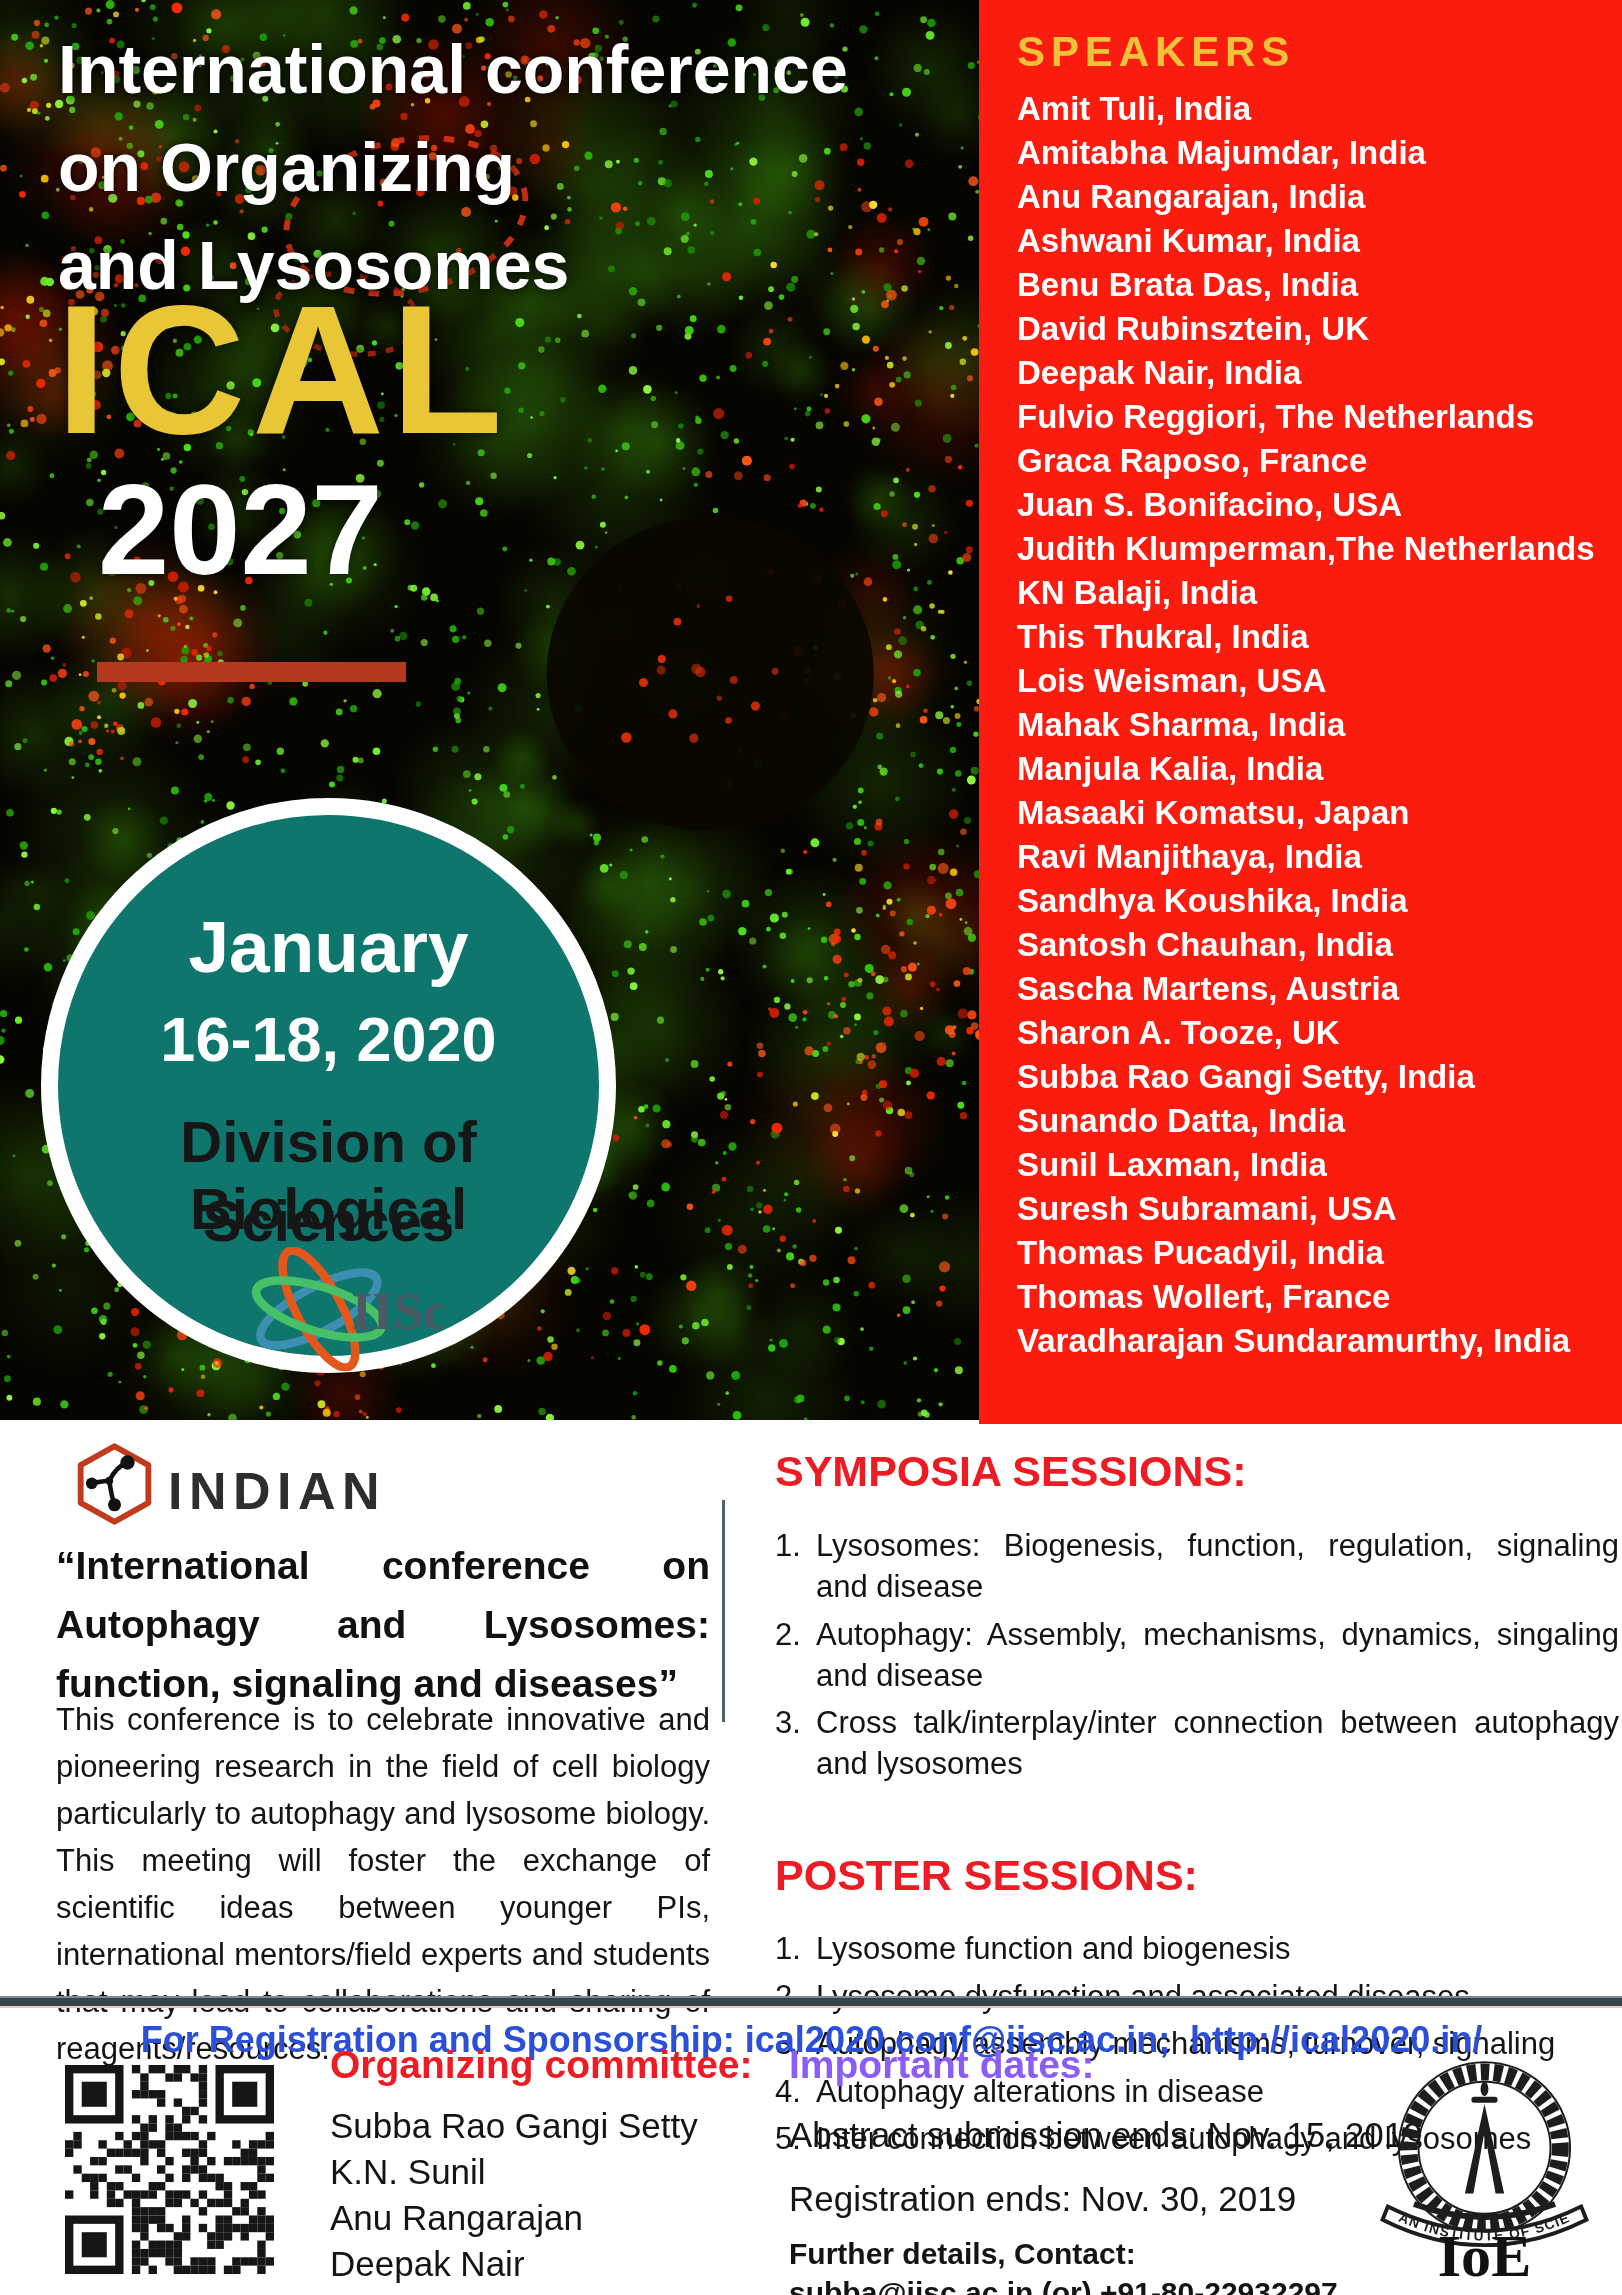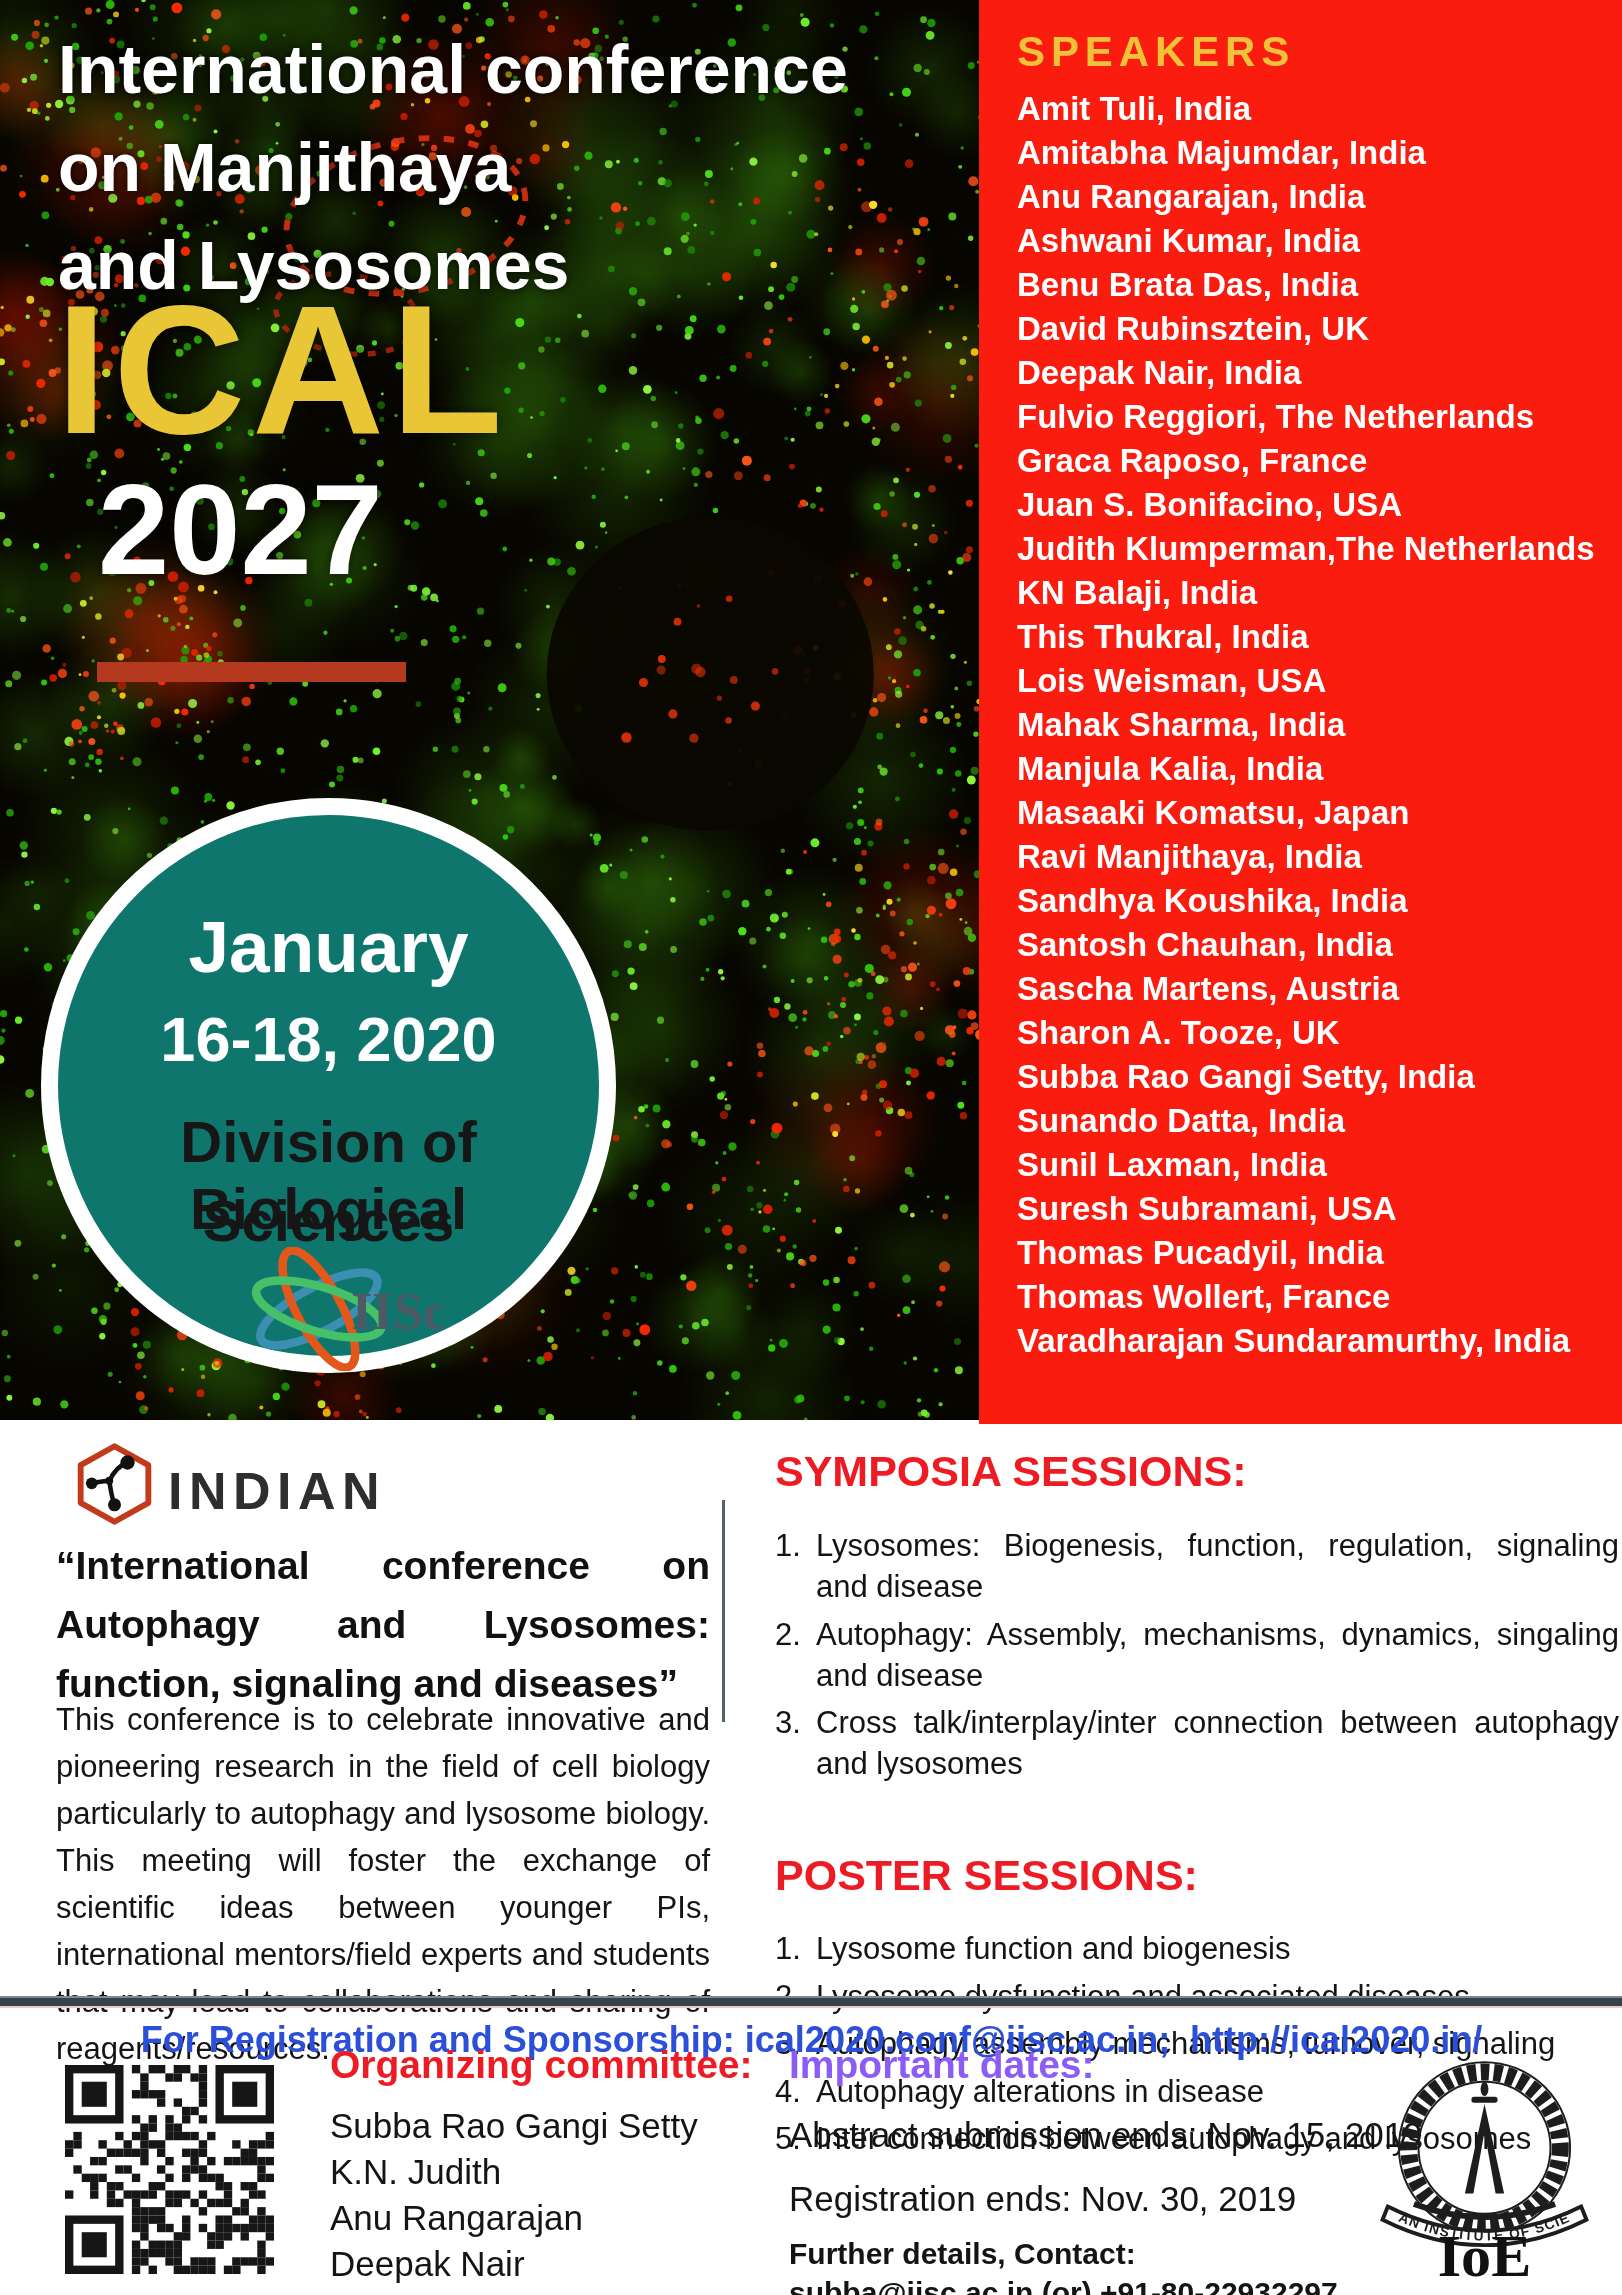--- a/index.html
+++ b/index.html
@@ -2015,21 +2015,21 @@
         <circle cx="1067" cy="926" r="3" fill="#e03008" opacity="0.50"></circle>
         <circle cx="1028" cy="1091" r="7" fill="#e03008" opacity="0.85"></circle>
         <circle cx="1099" cy="1067" r="4" fill="#e03008" opacity="0.61"></circle>
         <circle cx="1184" cy="1026" r="5" fill="#e03008" opacity="0.67"></circle>
         <ellipse cx="620" cy="330" rx="185" ry="115" fill="none" stroke="#e83414" stroke-width="9" stroke-dasharray="16 22" opacity="0.85" transform="rotate(-12 620 330)"></ellipse>
         <ellipse cx="530" cy="480" rx="110" ry="60" fill="none" stroke="#d42a10" stroke-width="8" stroke-dasharray="12 16" opacity="0.7" transform="rotate(8 530 480)"></ellipse>
       </svg></div>
 
   <div class="abs" id="title-block">
     <div class="title-line">International conference</div>
-    <div class="title-line">on Manjithaya</div>
+    <div class="title-line">on Organizing</div>
     <div class="title-line">and Lysosomes</div>
   </div>
   <div class="abs" id="acronym">ICAL</div>
   <div class="abs" id="year">2027</div>
   <div class="abs" id="title-bar"></div>
 
   <div class="abs" id="badge">
     <div class="badge-month">January</div>
     <div class="badge-dates">16-18, 2020</div>
     <div class="badge-div1">Division of Biological</div>
@@ -2332,21 +2332,21 @@
         <rect x="243.20000000000002" y="12.8" width="64" height="64" fill="#fff"></rect>
         <rect x="256" y="25.6" width="38.400000000000006" height="38.400000000000006" fill="#161616"></rect>
         <rect x="0" y="230.4" width="89.60000000000001" height="89.60000000000001" fill="#161616"></rect>
         <rect x="12.8" y="243.20000000000002" width="64" height="64" fill="#fff"></rect>
         <rect x="25.6" y="256" width="38.400000000000006" height="38.400000000000006" fill="#161616"></rect>
       </svg></div>
 
   <div class="abs" id="org-heading">Organizing committee:</div>
   <ul class="abs" id="org-list">
       <li>Subba Rao Gangi Setty</li>
-      <li>K.N. Judith</li>
+      <li>K.N. Sunil</li>
       <li>Anu Rangarajan</li>
       <li>Deepak Nair</li>
     </ul>
 
   <div class="abs" id="dates-heading">Important dates:</div>
   <div class="abs" id="date-abstract">Abstract submission ends: Nov. 15, 2019</div>
   <div class="abs" id="date-registration">Registration ends: Nov. 30, 2019</div>
   <div class="abs" id="contact-label">Further details, Contact:</div>
   <div class="abs" id="contact-value">subba@iisc.ac.in (or) +91-80-22932297</div>
 

